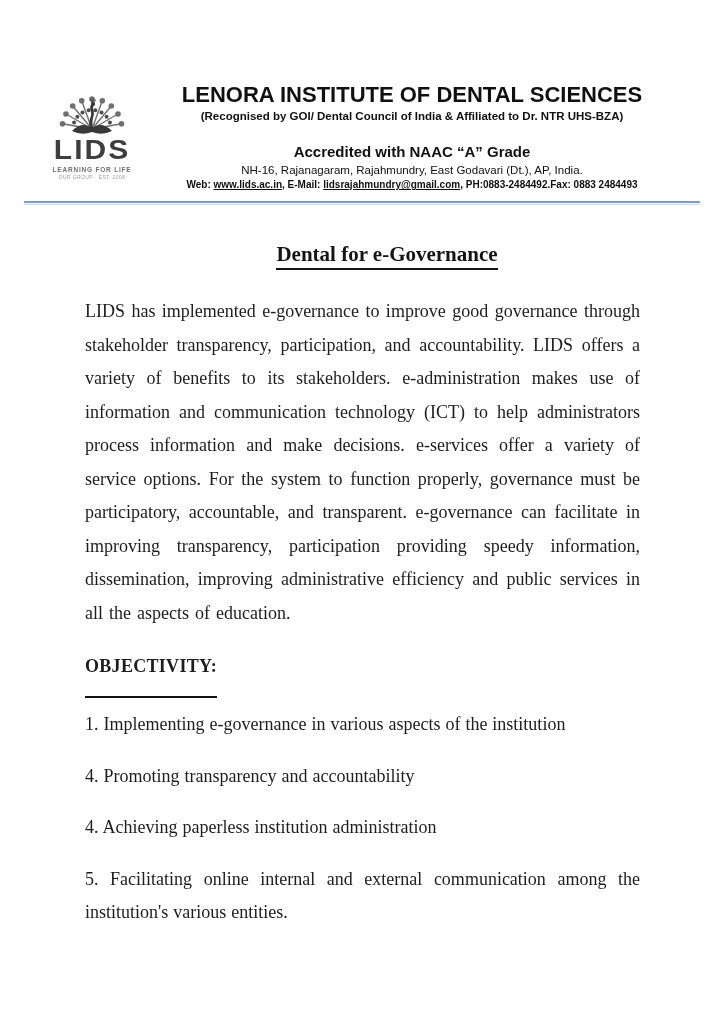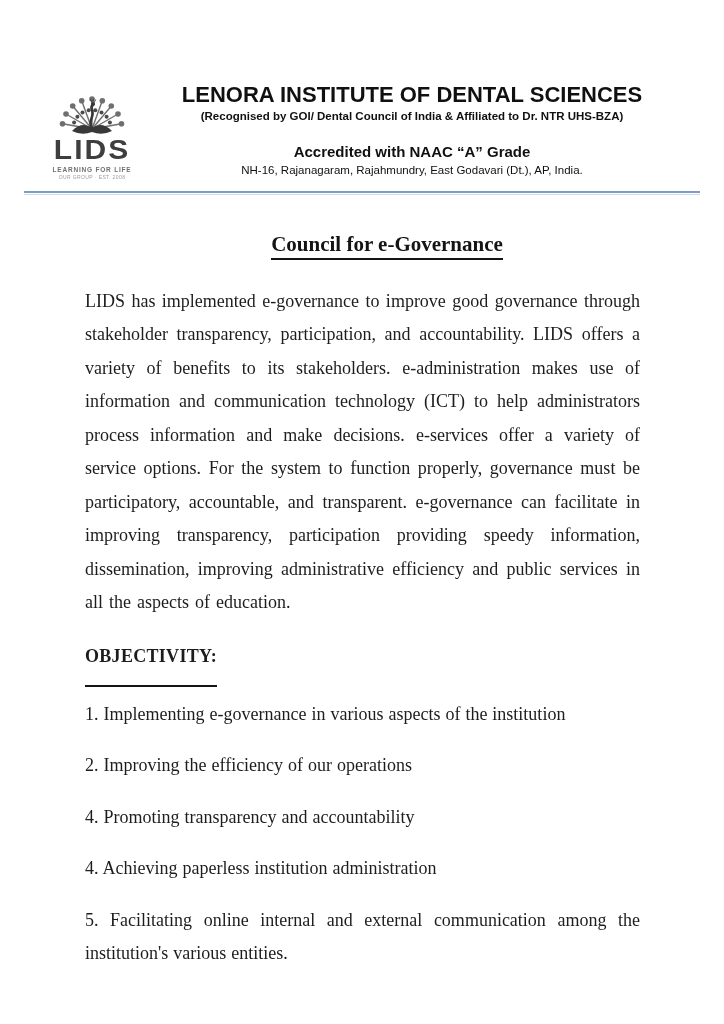--- a/index.html
+++ b/index.html
@@ -191,37 +191,39 @@
       <div class="logo-acronym">LIDS</div>
       <div class="logo-tagline">LEARNING FOR LIFE</div>
       <div class="logo-subtagline">OUR GROUP · EST. 2008</div>
     </div>
 
     <div class="letterhead-text">
       <div class="institute-name">LENORA INSTITUTE OF DENTAL SCIENCES</div>
       <div class="recognition">(Recognised by GOI/ Dental Council of India &amp; Affiliated to Dr. NTR UHS-BZA)</div>
       <div class="accreditation">Accredited with NAAC “A” Grade</div>
       <div class="address">NH-16, Rajanagaram, Rajahmundry, East Godavari (Dt.), AP, India.</div>
+      <div class="contact-line">
+        <span>Web: </span><span class="link">www.lids.ac.in</span><span>, E-Mail: </span><span class="link">lidsrajahmundry@gmail.com</span><span>, PH:0883-2484492.Fax: 0883 2484493</span>
+      </div>
     </div>
   </div>
 
   <div class="header-rule"></div>
 
   <div class="doc-title">
-    <span class="underlined">Council for e-Governance</span>
+    <span class="underlined">Dental for e-Governance</span>
   </div>
 
   <div class="doc-body">
 
     <p class="intro-paragraph" style="margin:0;">LIDS has implemented e-governance to improve good governance through stakeholder transparency, participation, and accountability. LIDS offers a variety of benefits to its stakeholders. e-administration makes use of information and communication technology (ICT) to help administrators process information and make decisions. e-services offer a variety of service options. For the system to function properly, governance must be participatory, accountable, and transparent. e-governance can facilitate in improving transparency, participation providing speedy information, dissemination, improving administrative efficiency and public services in all the aspects of education.</p>
 
     <div class="section-heading">
       <span class="underlined">OBJECTIVITY:</span>
     </div>
 
     <p class="objective-item">1. Implementing e-governance in various aspects of the institution</p>
-    <p class="objective-item">2. Improving the efficiency of our operations</p>
     <p class="objective-item">4. Promoting transparency and accountability</p>
     <p class="objective-item">4. Achieving paperless institution administration</p>
     <p class="objective-item">5. Facilitating online internal and external communication among the institution's various entities.</p>
 
   </div>
 </div>
 
 </body></html>

